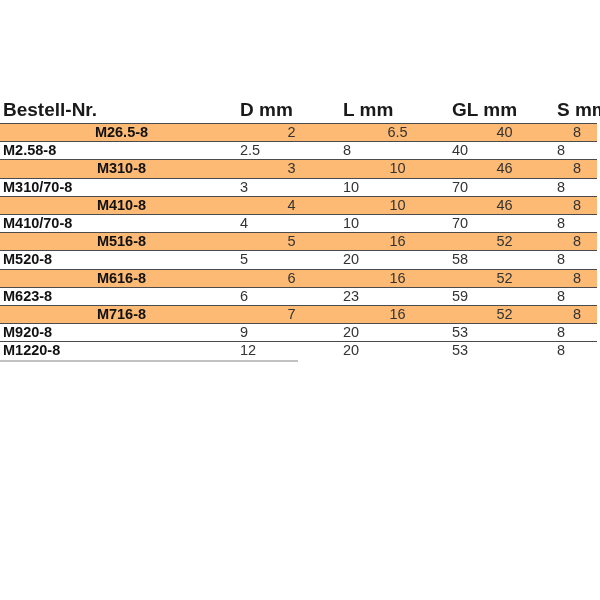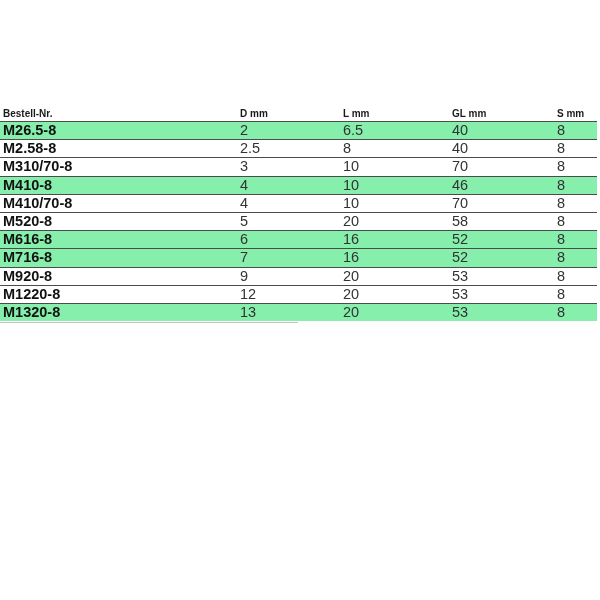--- a/index.html
+++ b/index.html
@@ -30,21 +30,21 @@
   }
   col.c-name { width: 240px; }
   col.c-d    { width: 103px; }
   col.c-l    { width: 109px; }
   col.c-gl   { width: 105px; }
   col.c-s    { width: 40px;  }
 
   th {
     text-align: left;
     font-weight: bold;
-    font-size: 10px;
+    font-size: 19px;
     color: #1a1a1a;
     height: 20px;
     vertical-align: bottom;
     padding: 0 0 2px 0;
     white-space: nowrap;
   }
   th.first { padding-left: 3px; }
 
   td {
     font-size: 14.5px;
@@ -54,21 +54,21 @@
     padding: 0;
     vertical-align: middle;
     white-space: nowrap;
     border-top: 1.5px solid #4b4b4b;
   }
   td.first {
     font-weight: bold;
     color: #111111;
     padding-left: 3px;
   }
-  tr.shaded td { background: #86efac; }
+  tr.shaded td { background: #fdba74; text-align: center; }
 
   .bottom-edge {
     position: absolute;
     left: 0;
     bottom: -2px;
     width: 298px;
     height: 1.5px;
     background: #c2c2c2;
   }
 </style>
@@ -102,20 +102,27 @@
           <td>40</td>
           <td>8</td>
         </tr>
         <tr>
           <td class="first">M2.58-8</td>
           <td>2.5</td>
           <td>8</td>
           <td>40</td>
           <td>8</td>
         </tr>
+        <tr class="shaded">
+          <td class="first">M310-8</td>
+          <td>3</td>
+          <td>10</td>
+          <td>46</td>
+          <td>8</td>
+        </tr>
         <tr>
           <td class="first">M310/70-8</td>
           <td>3</td>
           <td>10</td>
           <td>70</td>
           <td>8</td>
         </tr>
         <tr class="shaded">
           <td class="first">M410-8</td>
           <td>4</td>
@@ -123,32 +130,46 @@
           <td>46</td>
           <td>8</td>
         </tr>
         <tr>
           <td class="first">M410/70-8</td>
           <td>4</td>
           <td>10</td>
           <td>70</td>
           <td>8</td>
         </tr>
+        <tr class="shaded">
+          <td class="first">M516-8</td>
+          <td>5</td>
+          <td>16</td>
+          <td>52</td>
+          <td>8</td>
+        </tr>
         <tr>
           <td class="first">M520-8</td>
           <td>5</td>
           <td>20</td>
           <td>58</td>
           <td>8</td>
         </tr>
         <tr class="shaded">
           <td class="first">M616-8</td>
           <td>6</td>
           <td>16</td>
           <td>52</td>
+          <td>8</td>
+        </tr>
+        <tr>
+          <td class="first">M623-8</td>
+          <td>6</td>
+          <td>23</td>
+          <td>59</td>
           <td>8</td>
         </tr>
         <tr class="shaded">
           <td class="first">M716-8</td>
           <td>7</td>
           <td>16</td>
           <td>52</td>
           <td>8</td>
         </tr>
         <tr>
@@ -158,24 +179,17 @@
           <td>53</td>
           <td>8</td>
         </tr>
         <tr>
           <td class="first">M1220-8</td>
           <td>12</td>
           <td>20</td>
           <td>53</td>
           <td>8</td>
         </tr>
-        <tr class="shaded">
-          <td class="first">M1320-8</td>
-          <td>13</td>
-          <td>20</td>
-          <td>53</td>
-          <td>8</td>
-        </tr>
       </tbody>
     </table>
     <div class="bottom-edge"></div>
   </div>
 </div>
 
 </body></html>

